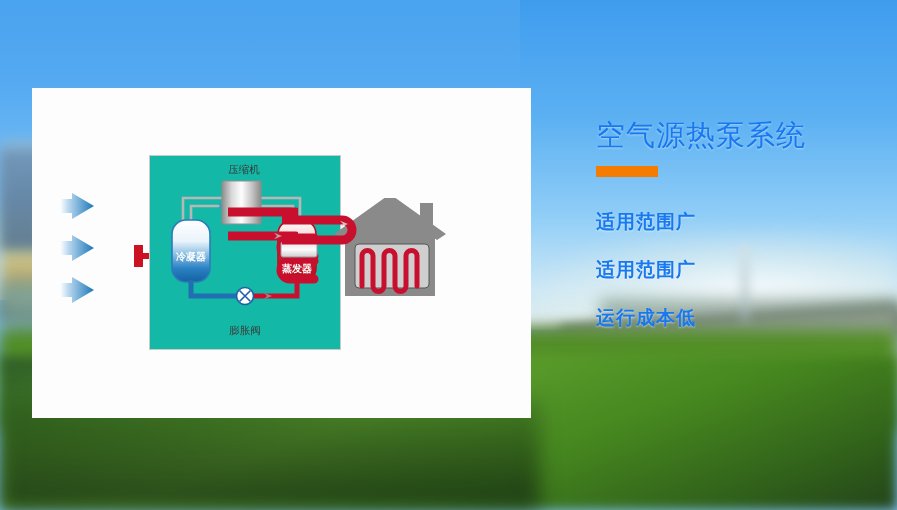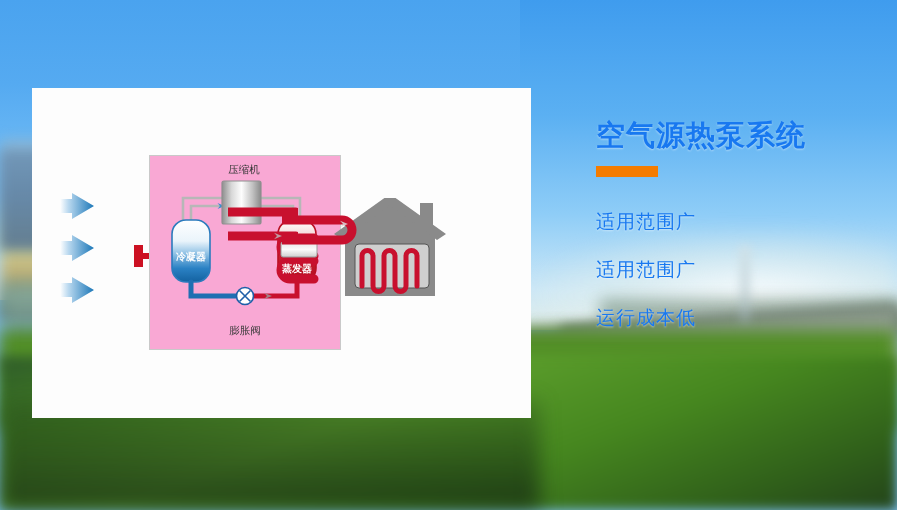--- a/index.html
+++ b/index.html
@@ -83,31 +83,31 @@
     background:#fdfdfd;
   }
   
   .arrows{position:absolute;left:28px;top:105px;width:110px;height:120px;}
   .arrow{position:absolute;width:34px;height:26px;}
   .arrow svg{display:block;}
   .fan{position:absolute;left:74px;top:45px;}
   
   #frame{
     position:absolute;left:117px;top:67px;width:190px;height:193px;
-    border:1px solid #c9c9c9;background:#f9a8d4;
+    border:1px solid #c9c9c9;background:#14b8a6;
   }
   
   #panel{position:absolute;left:596px;top:120px;width:290px;}
   #headline{
-    font-size:29px;font-weight:bold;color:#1878f0;letter-spacing:1px;
+    font-size:29px;font-weight:normal;color:#1878f0;letter-spacing:1px;
     line-height:1.1;text-shadow:0 1px 2px rgba(255,255,255,.45);
   }
   #rule{margin-top:14px;width:62px;height:11px;background:#f57c00;}
   .feature{
-    margin-top:22px;font-size:19px;color:#1878f0;font-weight:normal;
+    margin-top:22px;font-size:19px;color:#1878f0;font-weight:bold;
     letter-spacing:1px;text-shadow:0 1px 2px rgba(255,255,255,.5);
   }
   .feature.first{margin-top:32px;}
 </style>
 </head>
 <body>
 
 <div id="slide">
 
   <div class="bg-layer">

